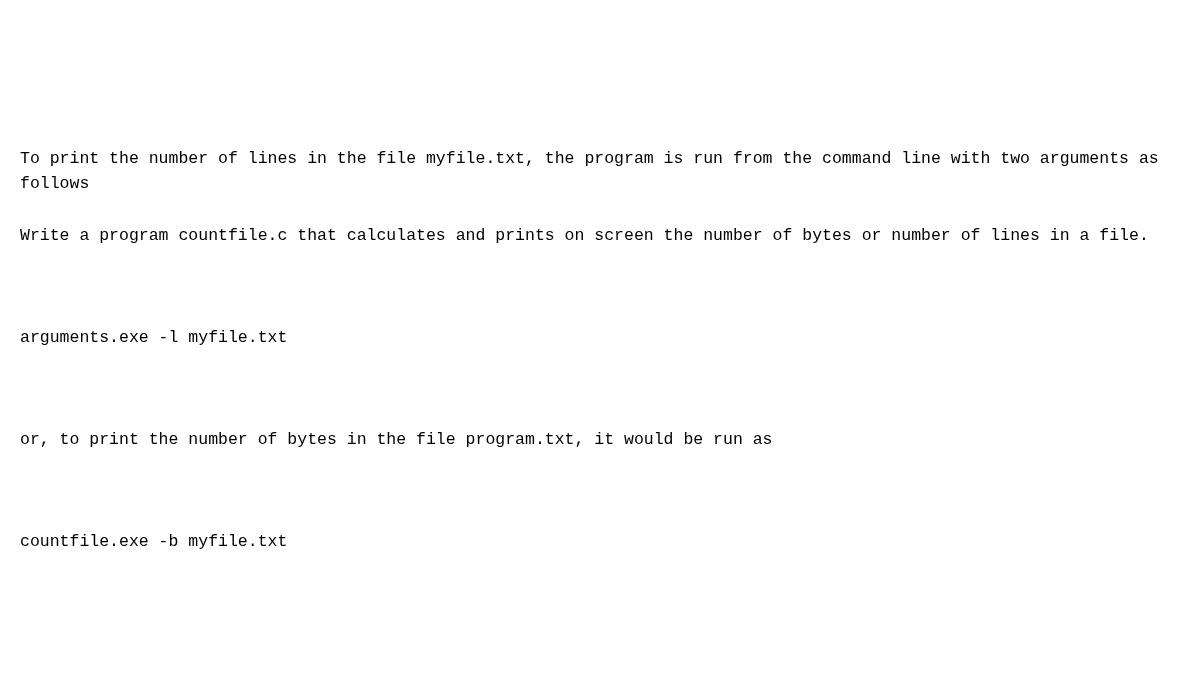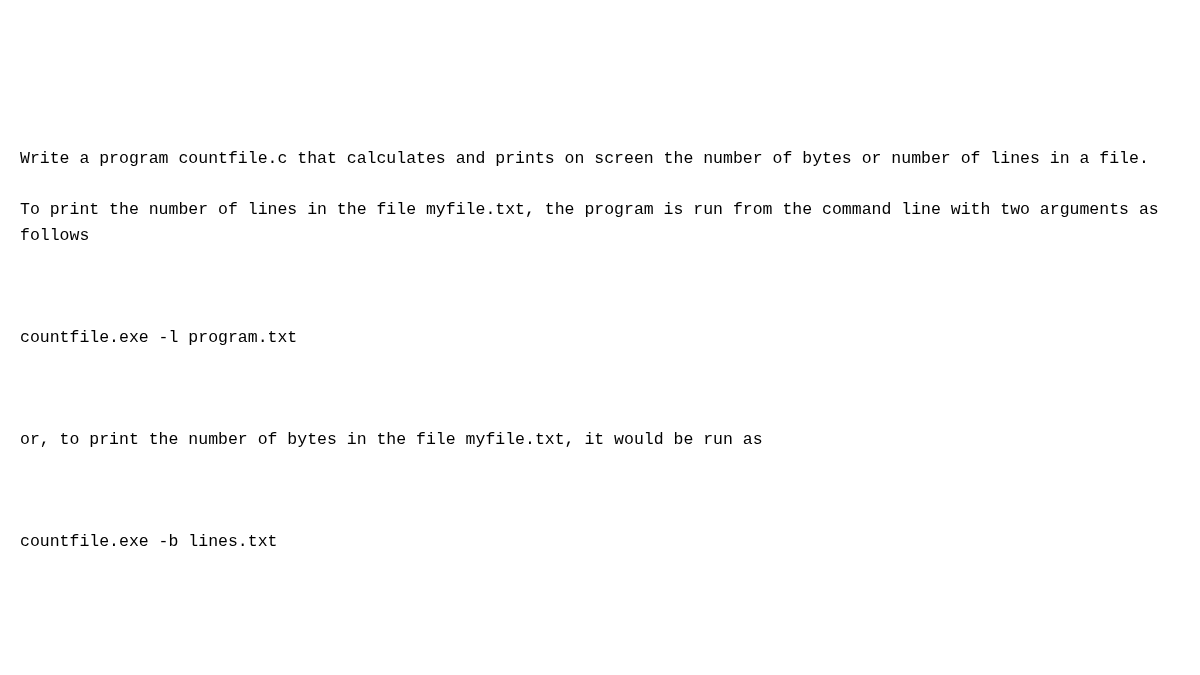--- a/index.html
+++ b/index.html
@@ -19,28 +19,28 @@
       display: block;
       min-height: 1.55em;
     }
   </style>
 </head>
 <body>
 
 
 
 <div class="content">
+<span class="line">To print the number of lines in the file myfile.txt, the program is run from the command line with two arguments as follows</span>
 <span class="line">Write a program countfile.c that calculates and prints on screen the number of bytes or number of lines in a file.</span>
-<span class="line">To print the number of lines in the file myfile.txt, the program is run from the command line with two arguments as follows</span>
 <span class="line"></span>
-<span class="line">countfile.exe -l program.txt</span>
+<span class="line">arguments.exe -l myfile.txt</span>
 <span class="line"></span>
-<span class="line">or, to print the number of bytes in the file myfile.txt, it would be run as</span>
+<span class="line">or, to print the number of bytes in the file program.txt, it would be run as</span>
 <span class="line"></span>
-<span class="line">countfile.exe -b lines.txt</span>
+<span class="line">countfile.exe -b myfile.txt</span>
 <span class="line"></span>
 
 
 
 
 
 
 
 
 

